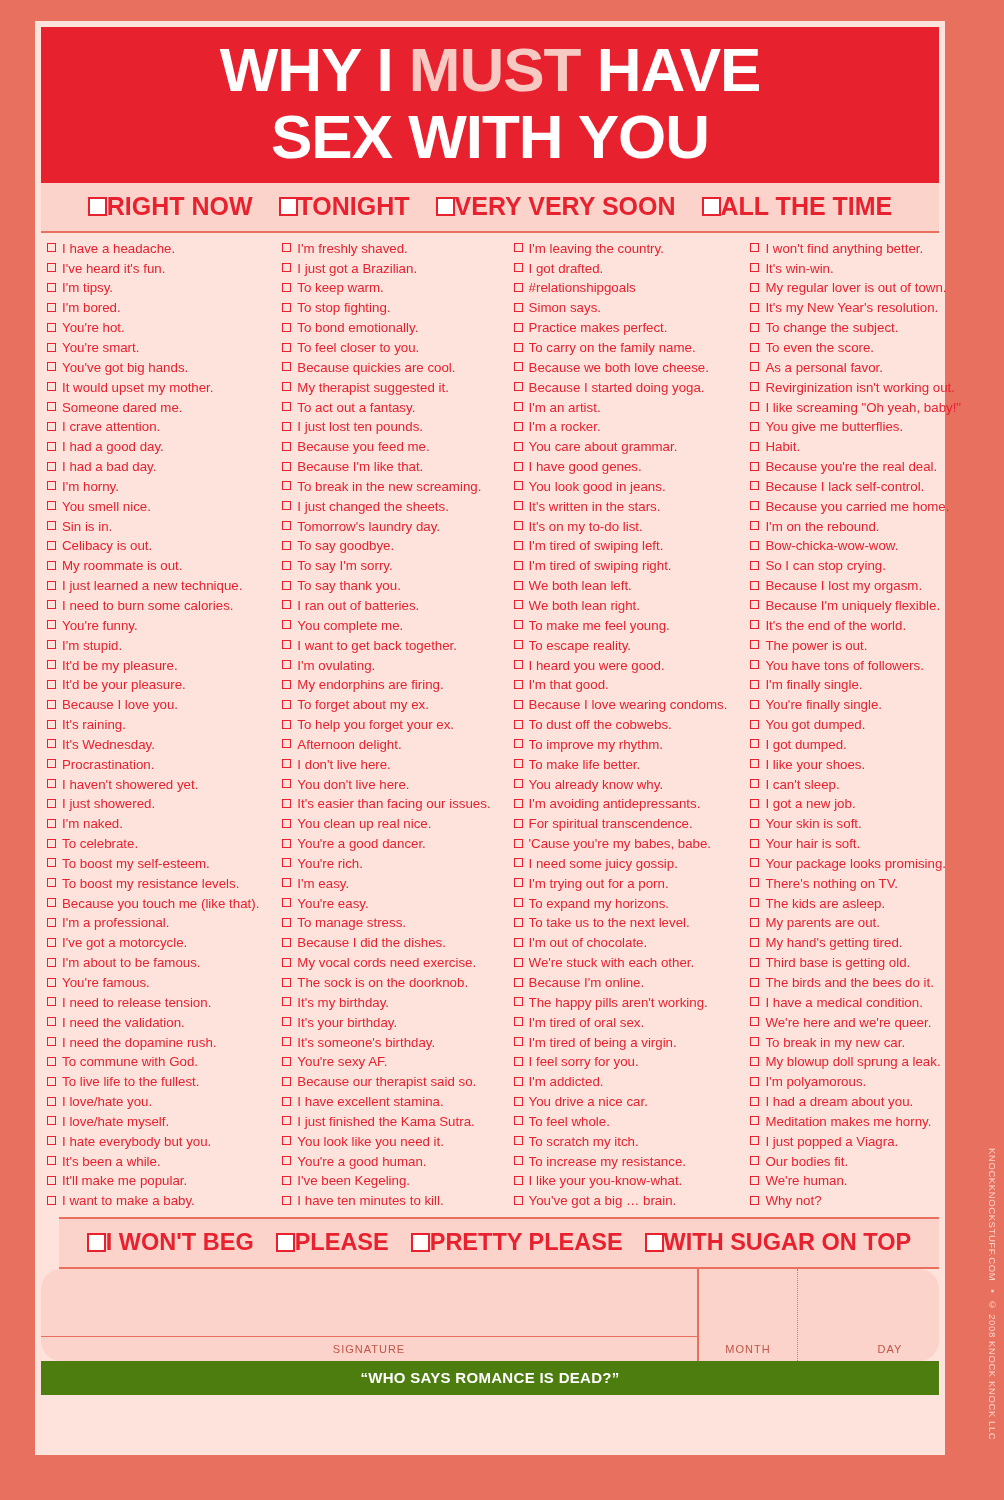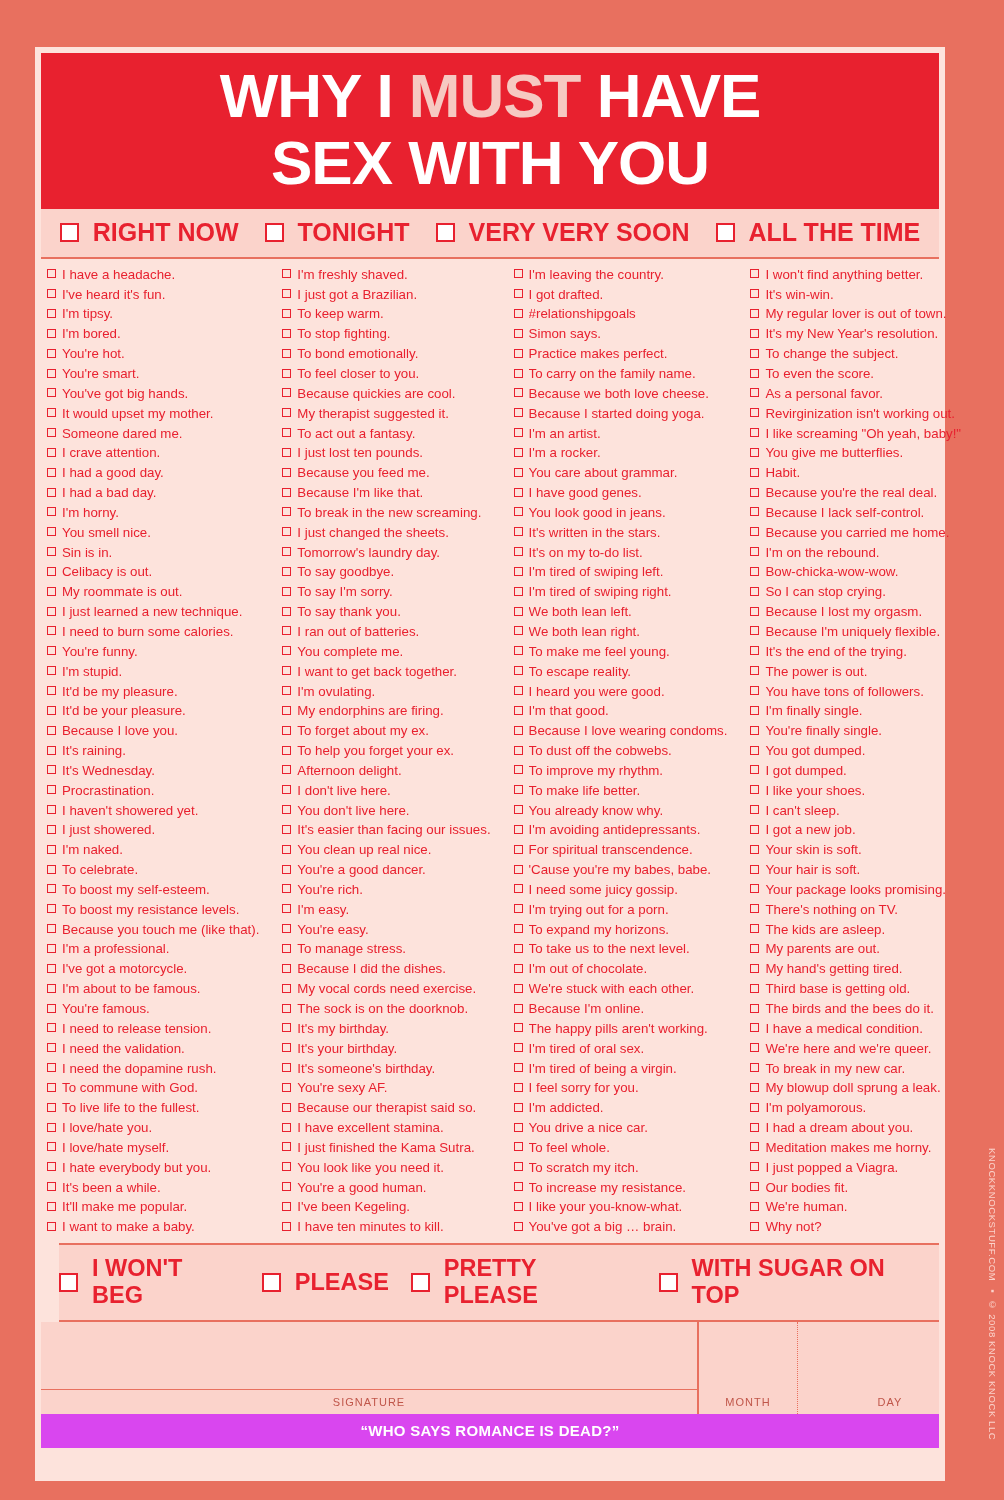--- a/index.html
+++ b/index.html
@@ -4,21 +4,21 @@
 <style>
   * { box-sizing: border-box; }
   html, body { margin:0; padding:0; }
   body {
     width:1004px; height:1500px;
     background:#e8705f;
     font-family:"Liberation Sans", sans-serif;
     overflow:hidden;
   }
   .page {
-    position:absolute; left:32px; top:44px;
+    position:absolute; left:32px; top:18px;
     width:916px; height:1440px;
     background:#fde3dc;
     border:3px solid #e8705f;
   }
   
   .header {
     background:#e8212f;
     margin:6px 6px 0 6px;
     padding:14px 10px 16px 10px;
     text-align:center;
@@ -38,21 +38,21 @@
     background:#fbd3cb;
     margin:0 6px;
     display:flex;
     align-items:center;
     justify-content:center;
     gap:26px;
     padding:9px 0 10px 0;
     border-bottom:2px solid #e8705f;
   }
   .opt {
-    display:flex; align-items:center; gap:14px;
+    display:flex; align-items:center; gap:0;
     color:#e8212f; font-weight:bold; font-size:25px; letter-spacing:0px;
   }
   .opt .box {
     width:19px;height:19px;background:#ffffff;border:2px solid #e8212f;
     display:inline-block;
   }
 
   
   .lists {
     display:flex;
@@ -84,35 +84,36 @@
     border-bottom:2px solid #e8705f;
   }
   .optbar2 .opt { font-size:23.5px; }
 
   
   .sigzone {
     margin:0 6px;
     display:flex;
     height:92px;
     background:#fbd3cb;
+    border-radius:20px;
   }
   .sigbox { flex:1; border-right:2px solid #e8705f; position:relative; }
   .datebox { width:240px; display:flex;gap:43px; }
   .dcell { flex:1; position:relative; border-right:1px dotted #e8705f; }
   .dcell:last-child { border-right:none; }
   .caption {
     position:absolute; bottom:6px; left:0; right:0;
     text-align:center; color:#c0564a; font-size:11px; letter-spacing:1px;
   }
   .sigline {
     position:absolute; left:0; right:0; bottom:24px; height:1px; background:#e8705f;
   }
   .footer {
     margin:0 6px 6px 6px;
-    background:#d946ef;
+    background:#4d7c0f;
     color:#ffffff;
     text-align:center;
     font-weight:bold;
     font-size:15px;
     padding:8px 0 9px 0;
     letter-spacing:0.3px;
   }
   .sidetext {
     position:absolute;
     right:6px; bottom:60px;
@@ -819,21 +820,21 @@
         <div class="item">
           <span class="cb"></span>
           <span class="tx">Because I lost my orgasm.</span>
         </div>
         <div class="item">
           <span class="cb"></span>
           <span class="tx">Because I'm uniquely flexible.</span>
         </div>
         <div class="item">
           <span class="cb"></span>
-          <span class="tx">It's the end of the trying.</span>
+          <span class="tx">It's the end of the world.</span>
         </div>
         <div class="item">
           <span class="cb"></span>
           <span class="tx">The power is out.</span>
         </div>
         <div class="item">
           <span class="cb"></span>
           <span class="tx">You have tons of followers.</span>
         </div>
         <div class="item">

